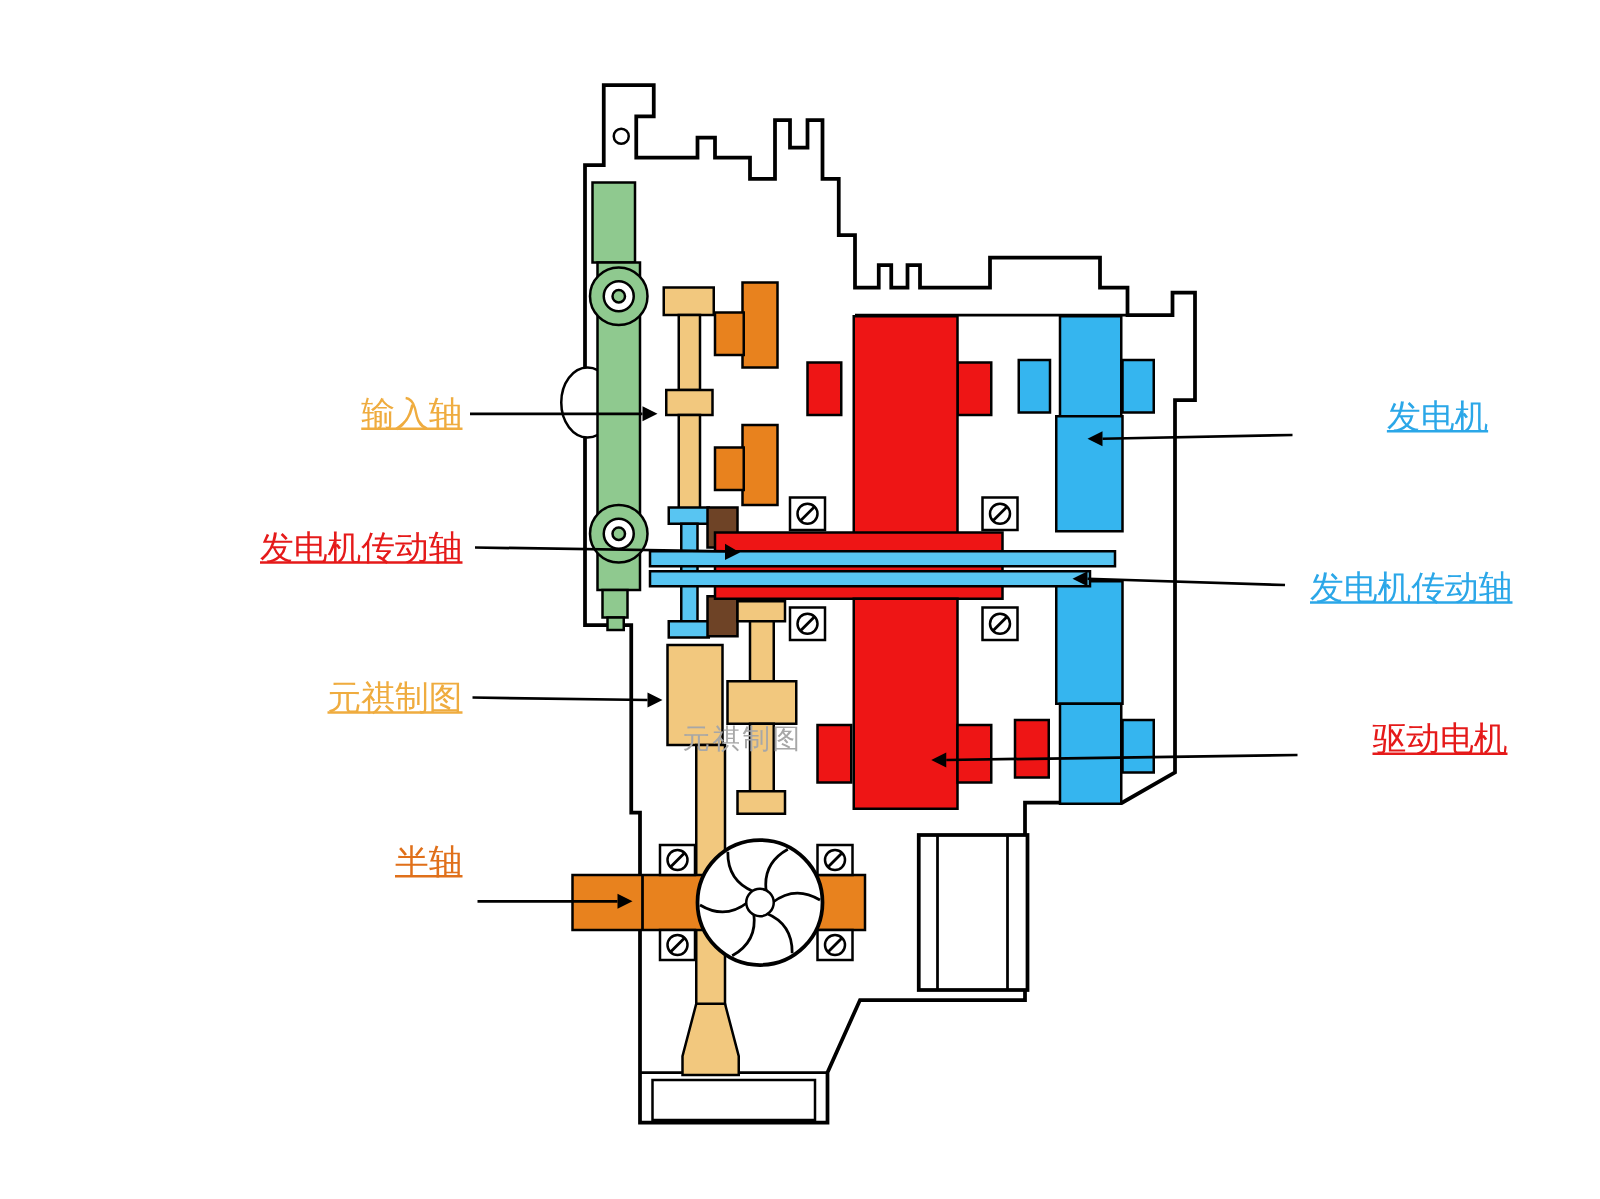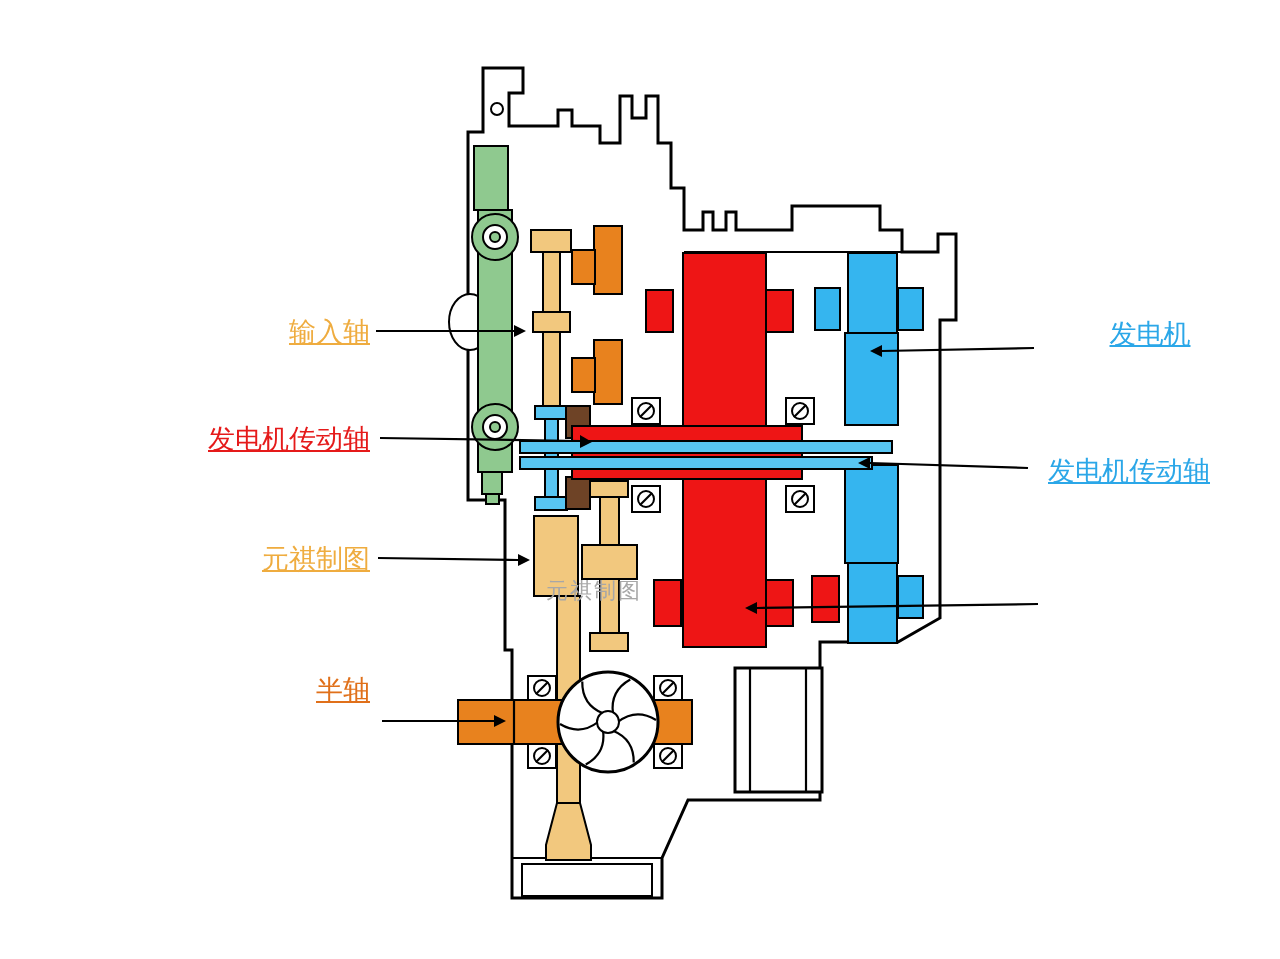--- a/index.html
+++ b/index.html
@@ -232,15 +232,16 @@
 
 <div class="label right-align lbl-dkorange" id="label-half-shaft">半轴</div>
 
 <div class="label centered lbl-blue" id="label-generator">
   <div>发电机</div>
 </div>
 
 <div class="label lbl-blue" id="label-generator-shaft">发电机传动轴</div>
 
 <div class="label centered lbl-red" id="label-drive-motor">
+  <div>驱动电机</div>
 </div>
 
 <div id="watermark">元祺制图</div>
 
 </body></html>

